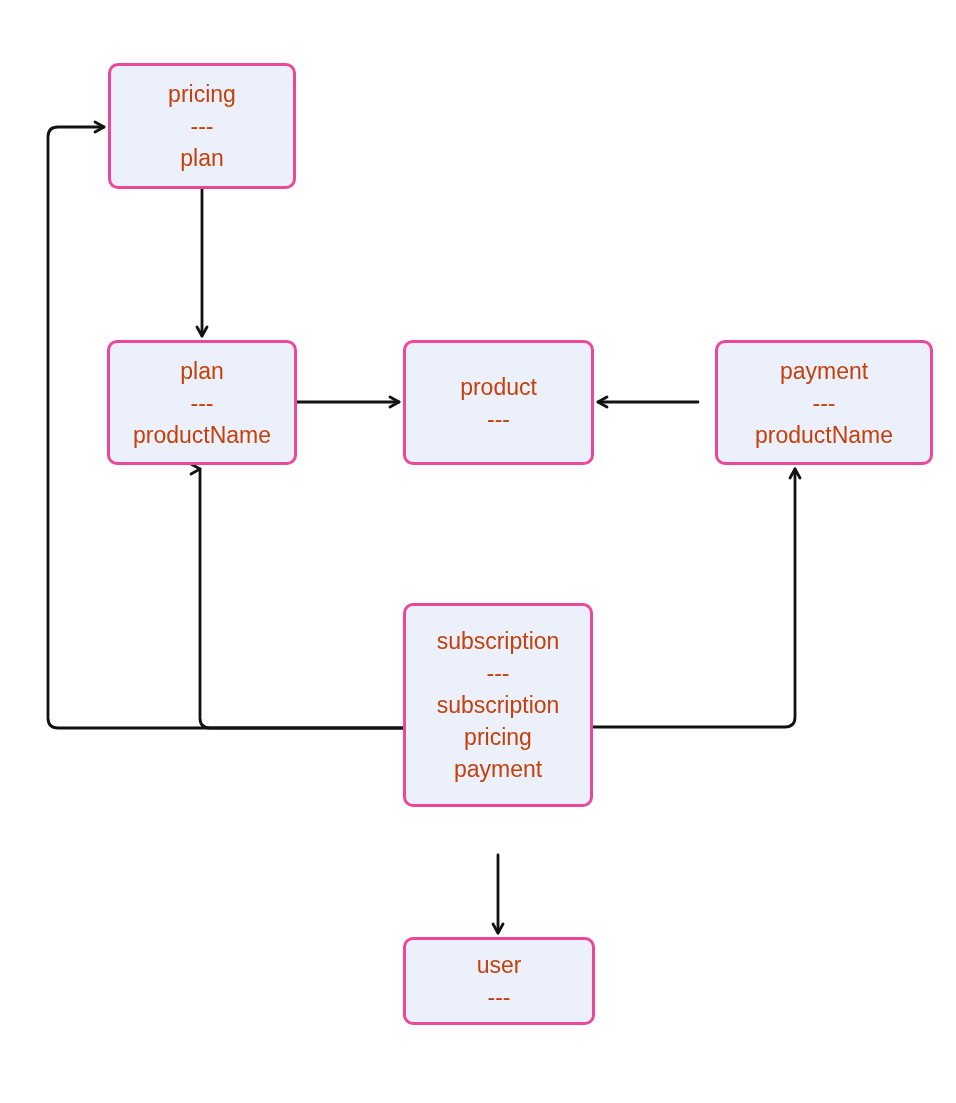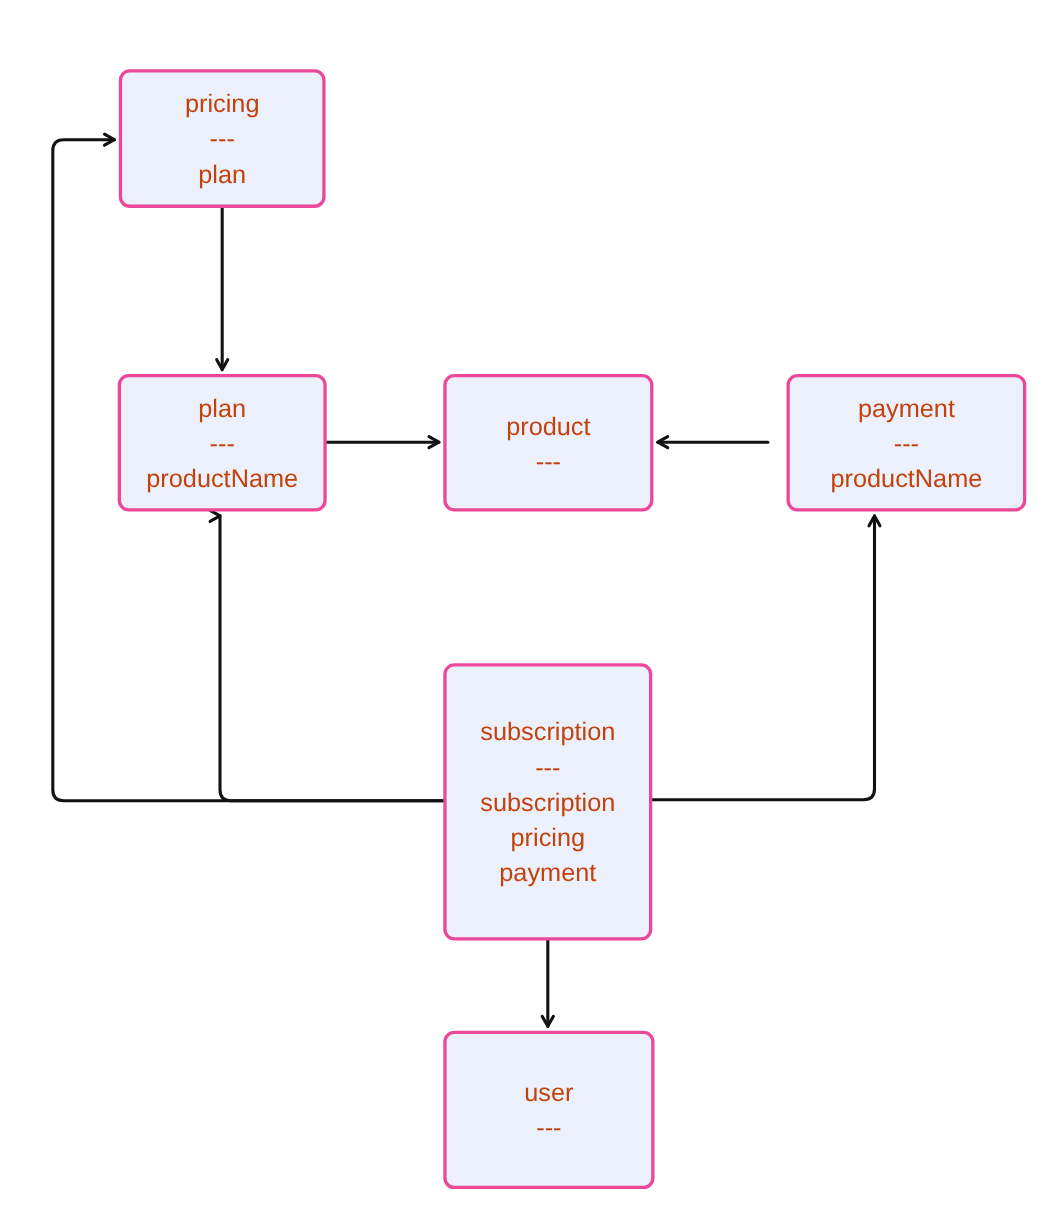--- a/index.html
+++ b/index.html
@@ -28,22 +28,22 @@
     justify-content: center;
     text-align: center;
     color: #c2410c;
     font-size: 23px;
     line-height: 32px;
   }
   .node-pricing      { left: 108px; top: 63px;  width: 188px; height: 126px; }
   .node-plan         { left: 107px; top: 340px; width: 190px; height: 125px; }
   .node-product      { left: 403px; top: 340px; width: 191px; height: 125px; }
   .node-payment      { left: 698px; top: 340px; width: 218px; height: 125px; margin-left: 17px; }
-  .node-subscription { left: 403px; top: 603px; width: 190px; height: 252px; }
-  .node-user         { left: 403px; top: 937px; width: 192px; height: 144px; }
+  .node-subscription { left: 403px; top: 603px; width: 190px; height: 204px; }
+  .node-user         { left: 403px; top: 937px; width: 192px; height: 88px; }
   .nl { white-space: nowrap; }
 </style>
 </head>
 <body>
 
 <div class="canvas">
 
   <svg class="edges" width="956" height="1103" viewBox="0 0 956 1103" xmlns="http://www.w3.org/2000/svg">
     <defs>
       <marker id="arrow" viewBox="0 0 16 16" refX="13" refY="8" markerWidth="16" markerHeight="16" markerUnits="userSpaceOnUse" orient="auto">

